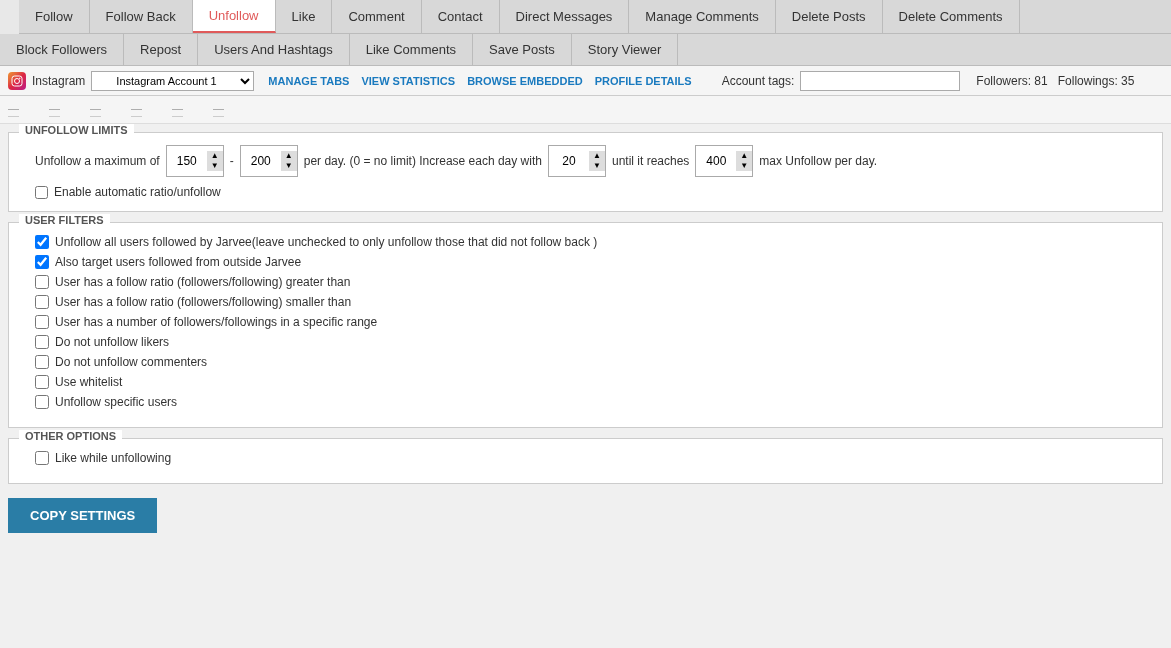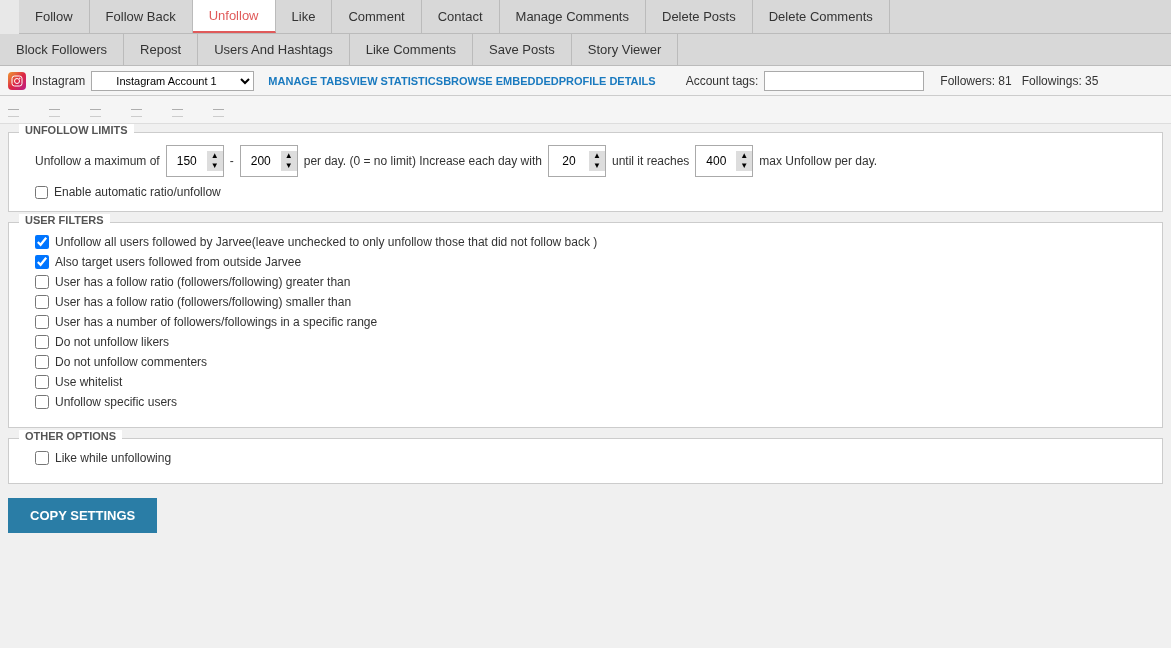--- a/index.html
+++ b/index.html
@@ -64,20 +64,21 @@
     }
     .account-label { font-size: 12px; color: #333; }
     .account-select {
       font-size: 11px;
       padding: 2px 20px;
       border: 1px solid #aaa;
       background: #fff;
     }
     .account-nav-links {
       display: flex;
+      gap: 12px;
       margin-left: 8px;
     }
     .account-nav-link {
       font-size: 11px;
       color: #1a7abf;
       text-decoration: none;
       cursor: pointer;
       font-weight: bold;
       text-transform: uppercase;
     }
@@ -213,20 +214,21 @@
 </head>
 <body>
 
 <div class="tabs-row1">
 <button class="tab-btn">Follow</button>
     <button class="tab-btn">Follow Back</button>
     <button class="tab-btn active">Unfollow</button>
     <button class="tab-btn">Like</button>
     <button class="tab-btn">Comment</button>
     <button class="tab-btn">Contact</button>
+    <button class="tab-btn">Direct Messages</button>
     <button class="tab-btn">Manage Comments</button>
     <button class="tab-btn">Delete Posts</button>
     <button class="tab-btn">Delete Comments</button>
   </div>
 
 <div class="tabs-row2">
 <button class="tab-btn">Block Followers</button>
     <button class="tab-btn">Repost</button>
     <button class="tab-btn">Users And Hashtags</button>
     <button class="tab-btn">Like Comments</button>

